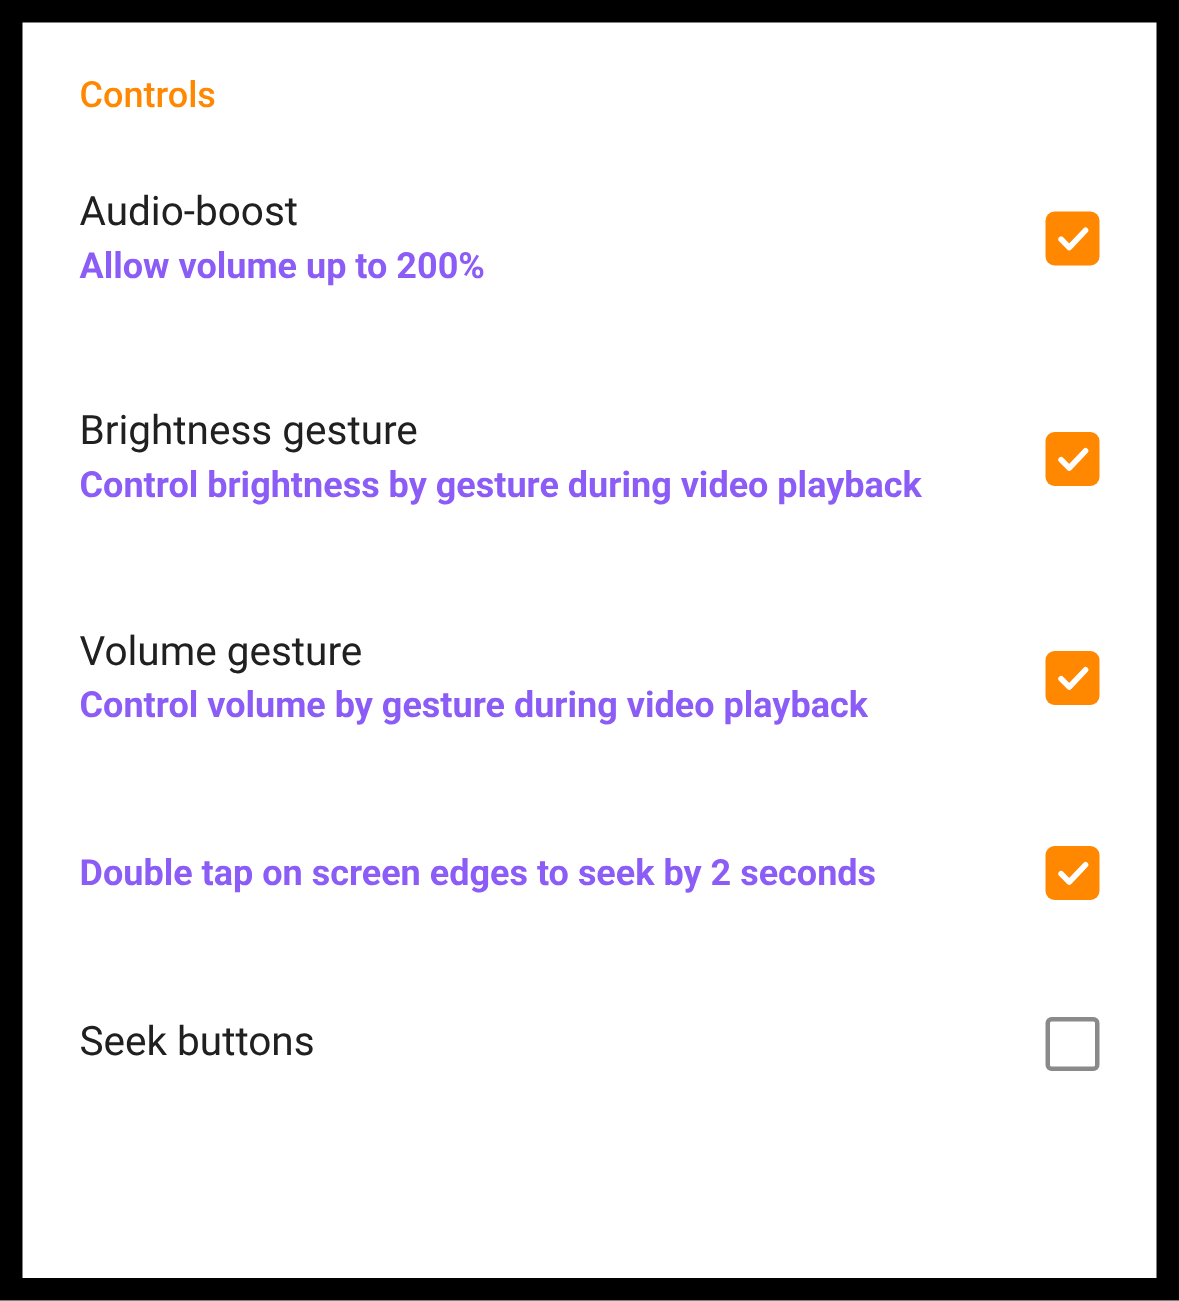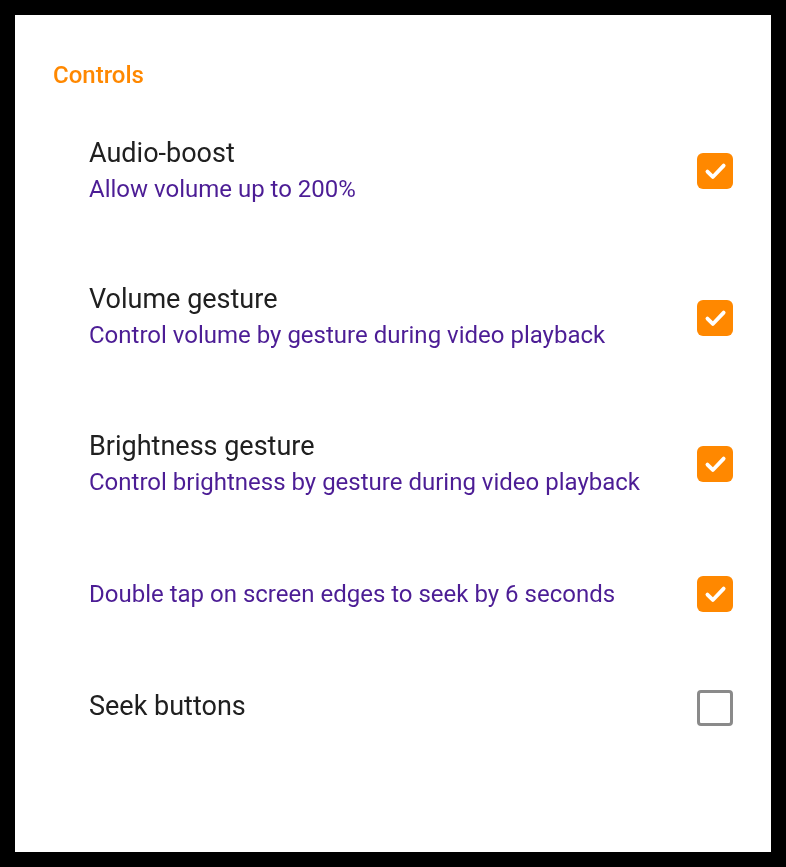--- a/index.html
+++ b/index.html
@@ -13,54 +13,53 @@
       height: 867px;
       display: flex;
       align-items: center;
       justify-content: center;
       font-family: Roboto, -apple-system, BlinkMacSystemFont, "Segoe UI", Arial, sans-serif;
     }
     .panel {
       background: #fff;
       width: 756px;
       height: 837px;
-      padding: 46px 38px 20px 38px;
+      padding: 34px 38px 20px 38px;
       overflow: hidden;
     }
     .section-header {
       color: #ff8800;
       font-size: 24px;
       font-weight: 500;
       margin-bottom: 48px;
     }
     .setting-row {
       display: flex;
       align-items: center;
       justify-content: space-between;
       margin-bottom: 78px;
-      margin-left: 36px;
     }
     .setting-row:last-child {
       margin-bottom: 0;
       justify-content: center;
     }
     .setting-text {
       flex: 1;
       padding-right: 30px;
     }
     .setting-title {
       color: #202020;
       font-size: 27px;
       font-weight: 400;
       margin-bottom: 4px;
     }
     .setting-desc {
-      color: #4c1d95;
+      color: #8b5cf6;
       font-size: 24px;
-      font-weight: 400;
+      font-weight: 700;
       line-height: 1.35;
     }
     .checkbox {
       width: 36px;
       height: 36px;
       flex-shrink: 0;
       display: flex;
       align-items: center;
       justify-content: center;
       border-radius: 6px;
@@ -92,45 +91,45 @@
     </div>
     <div class="checkbox checked">
       <svg viewBox="0 0 24 24">
           <path fill="none" stroke="#fff" stroke-width="3.5" stroke-linecap="round" stroke-linejoin="round" d="M5 12.5l5 5L20 7"></path>
         </svg>
     </div>
   </div>
 
   <div class="setting-row">
     <div class="setting-text">
+      <div class="setting-title">Brightness gesture</div>
+      <div class="setting-desc">Control brightness by gesture during video playback</div>
+    </div>
+    <div class="checkbox checked">
+      <svg viewBox="0 0 24 24">
+          <path fill="none" stroke="#fff" stroke-width="3.5" stroke-linecap="round" stroke-linejoin="round" d="M5 12.5l5 5L20 7"></path>
+        </svg>
+    </div>
+  </div>
+
+  <div class="setting-row">
+    <div class="setting-text">
       <div class="setting-title">Volume gesture</div>
       <div class="setting-desc">Control volume by gesture during video playback</div>
     </div>
     <div class="checkbox checked">
       <svg viewBox="0 0 24 24">
           <path fill="none" stroke="#fff" stroke-width="3.5" stroke-linecap="round" stroke-linejoin="round" d="M5 12.5l5 5L20 7"></path>
         </svg>
     </div>
   </div>
 
   <div class="setting-row">
     <div class="setting-text">
-      <div class="setting-title">Brightness gesture</div>
-      <div class="setting-desc">Control brightness by gesture during video playback</div>
-    </div>
-    <div class="checkbox checked">
-      <svg viewBox="0 0 24 24">
-          <path fill="none" stroke="#fff" stroke-width="3.5" stroke-linecap="round" stroke-linejoin="round" d="M5 12.5l5 5L20 7"></path>
-        </svg>
-    </div>
-  </div>
-
-  <div class="setting-row">
-    <div class="setting-text">
-      <div class="setting-desc">Double tap on screen edges to seek by 6 seconds</div>
+      <div class="setting-desc">Double tap on screen edges to seek by 2 seconds</div>
     </div>
     <div class="checkbox checked">
       <svg viewBox="0 0 24 24">
           <path fill="none" stroke="#fff" stroke-width="3.5" stroke-linecap="round" stroke-linejoin="round" d="M5 12.5l5 5L20 7"></path>
         </svg>
     </div>
   </div>
 
   <div class="setting-row">
     <div class="setting-text">

